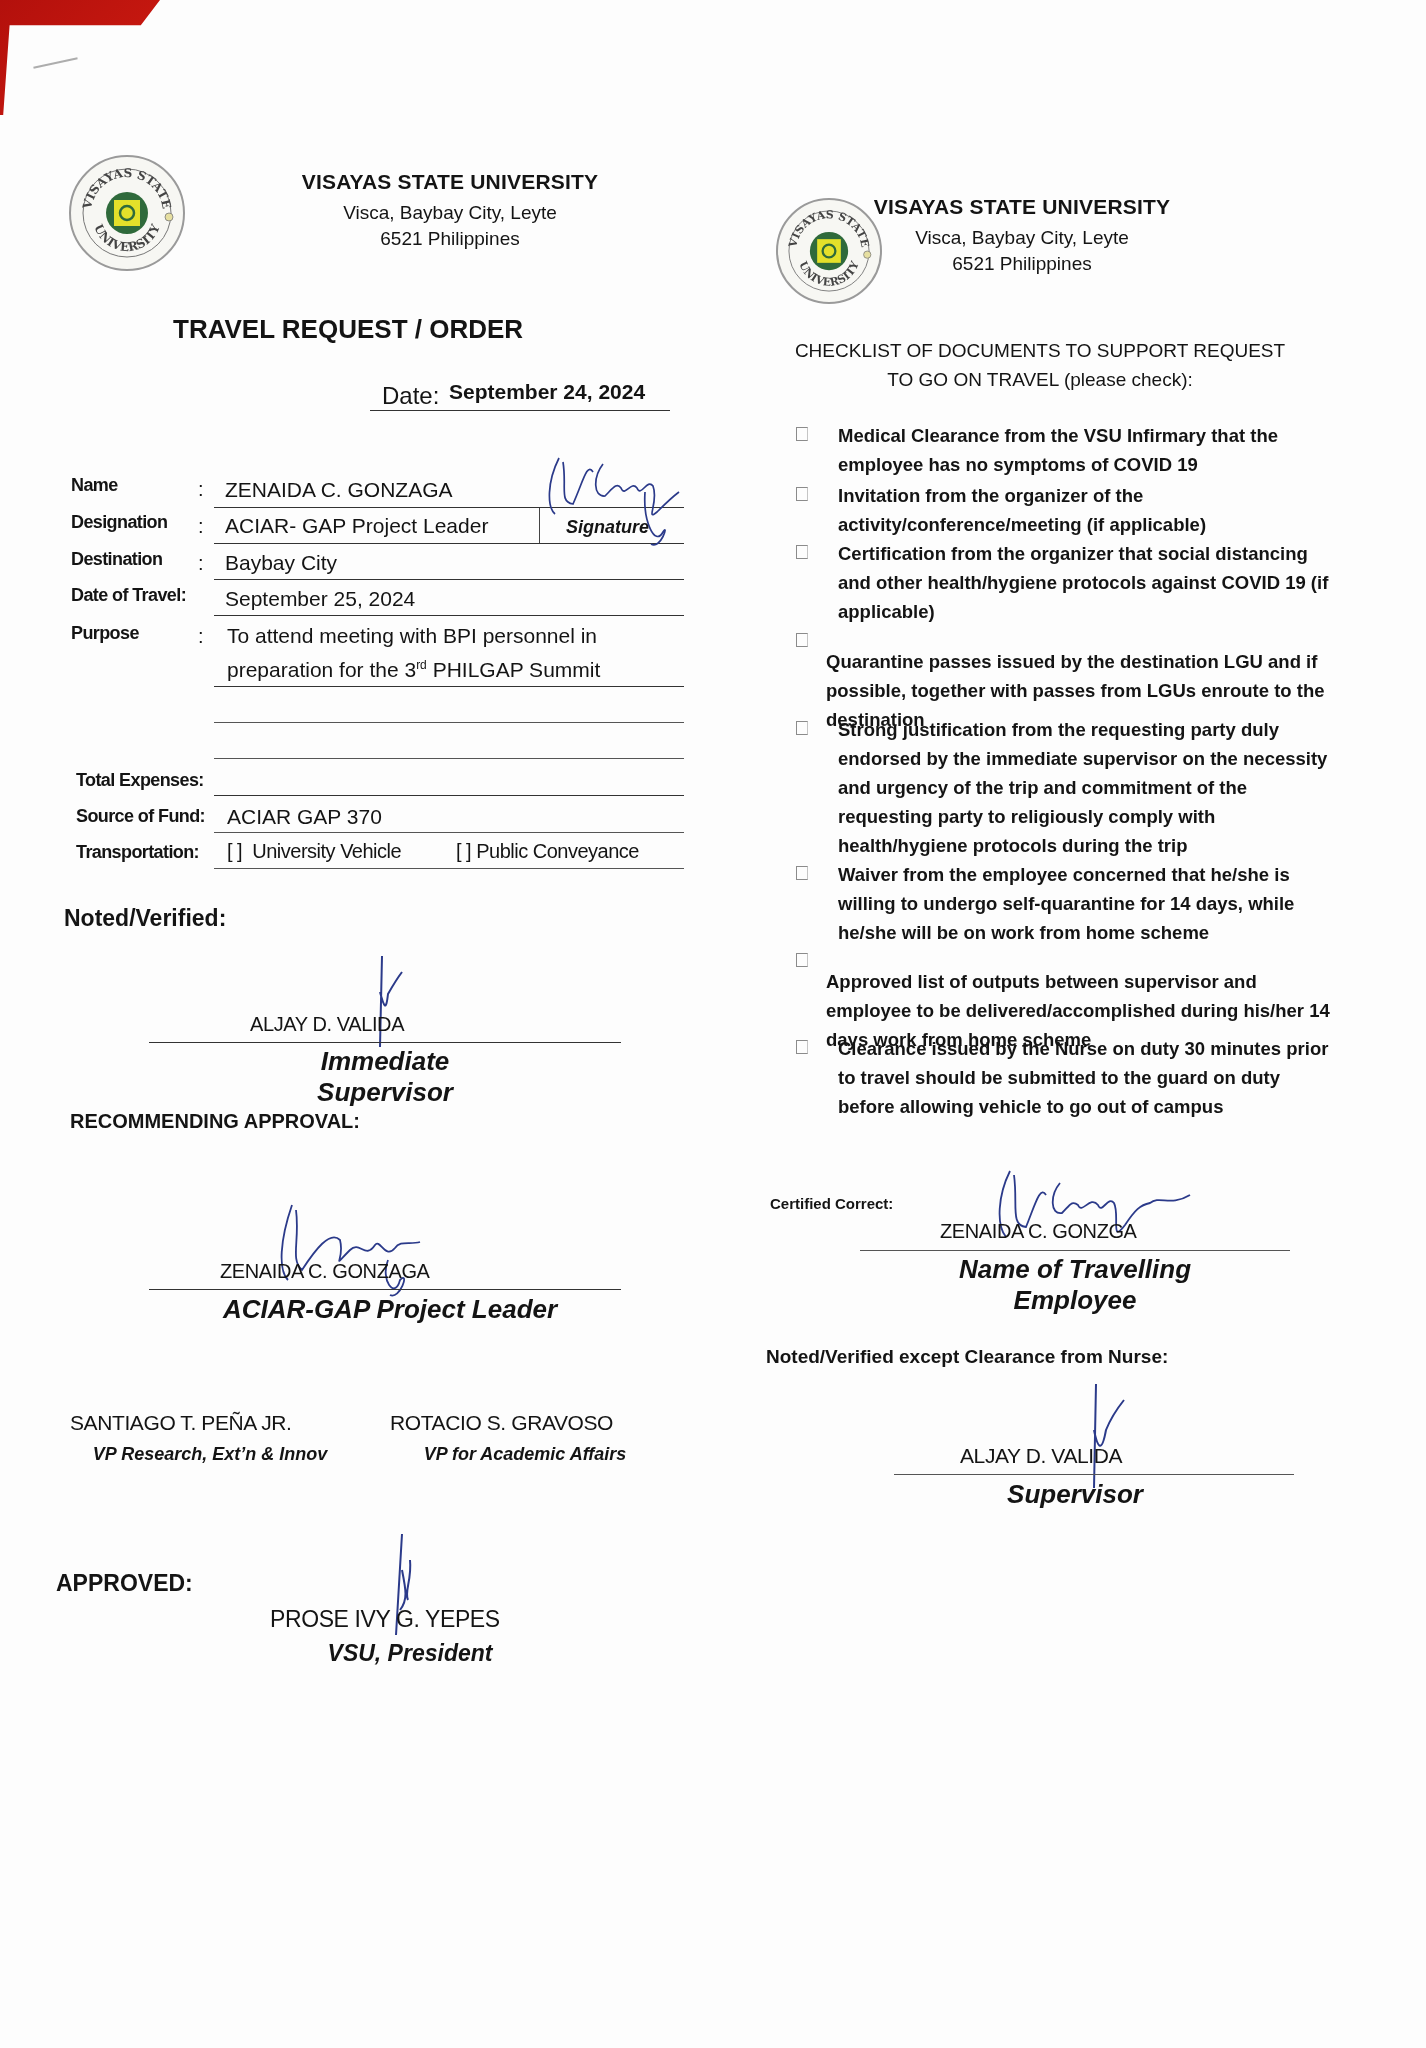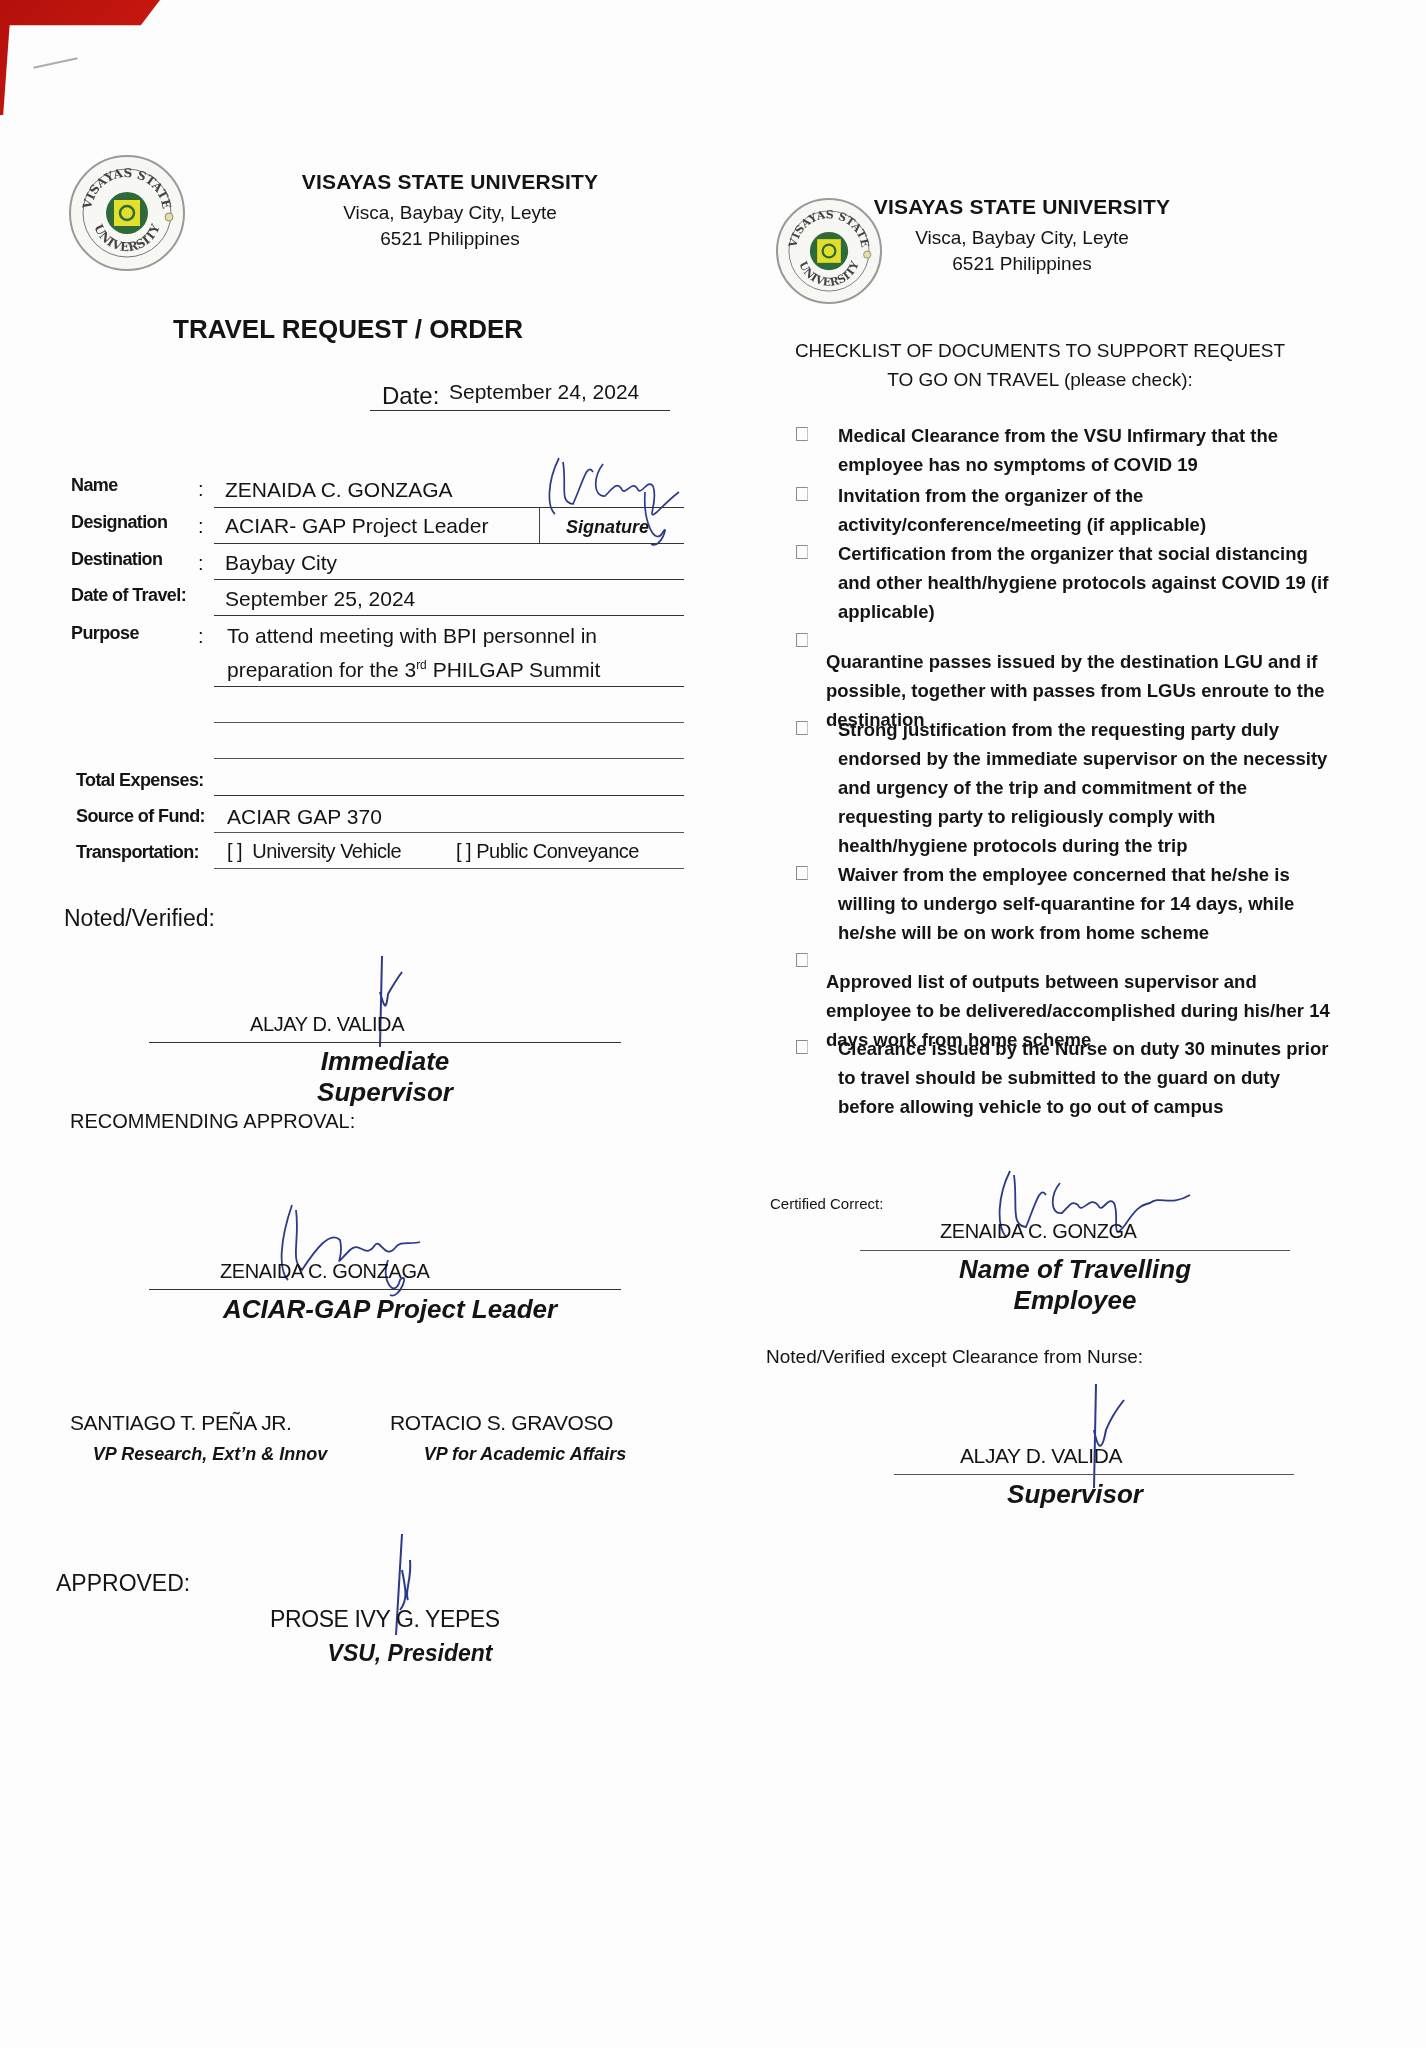--- a/index.html
+++ b/index.html
@@ -24,21 +24,21 @@
   .uni-addr { font-size:19px; margin-top:6px; line-height:26px; }
 
   .title { font-weight:bold; font-size:26px; }
 
   .field-label { position:absolute; font-weight:bold; font-size:18px; letter-spacing:-.6px; }
   .colon { position:absolute; font-size:20px; }
   .field-value { position:absolute; font-size:21px; }
   .rule { position:absolute; height:0; border-top:1.6px solid #333; }
   .thin-rule { position:absolute; height:0; border-top:1.2px solid #555; }
 
-  .sec-head { position:absolute; font-weight:normal; font-size:21px; }
+  .sec-head { position:absolute; font-weight:bold; font-size:21px; }
   .sig-name { position:absolute; font-weight:normal; font-size:20px; text-align:left; letter-spacing:-.4px; }
   .sig-role { position:absolute; font-style:italic; font-weight:bold; font-size:26px; text-align:center; }
 
   .check-item { position:absolute; left:796px; width:540px; display:flex; }
   .check-box { width:12px; height:14px; border:1.2px solid #8b8b8b; border-right-color:#c5c5c5; margin-top:6px; flex:none; box-sizing:border-box; }
   .check-text { margin-left:30px; font-weight:bold; font-size:18.5px; line-height:29px; }
 
   .sig-ink { position:absolute; pointer-events:none; }
 </style>
 </head>
@@ -64,21 +64,21 @@
 </div>
 <div class="uni-head" style="left:290px; top:170px; width:320px;">
   <div class="uni-name">VISAYAS STATE UNIVERSITY</div>
   <div class="uni-addr">Visca, Baybay City, Leyte</div>
   <div class="uni-addr" style="margin-top:0">6521   Philippines</div>
 </div>
 
 <div class="title abs" style="left:173px; top:314px;">TRAVEL REQUEST / ORDER</div>
 
 <div class="abs" style="left:382px; top:382px; font-size:24px;">Date:</div>
-<div class="abs" style="left:449px; top:380px; font-size:21px;">September 24, 2024</div>
+<div class="abs" style="left:449px; top:380px; font-size:21px;font-weight:bold;">September 24, 2024</div>
 <div class="rule" style="left:370px; top:410px; width:300px;"></div>
 
 <div class="field-label" style="left:71px; top:475px;">Name</div>
 <div class="colon" style="left:198px; top:478px;">:</div>
 <div class="field-value" style="left:225px; top:478px;">ZENAIDA C. GONZAGA</div>
 <div class="rule" style="left:214px; top:507px; width:470px;"></div>
 
 <div class="field-label" style="left:71px; top:512px;">Designation</div>
 <div class="colon" style="left:198px; top:515px;">:</div>
 <div class="field-value" style="left:225px; top:514px;">ACIAR- GAP Project Leader</div>

